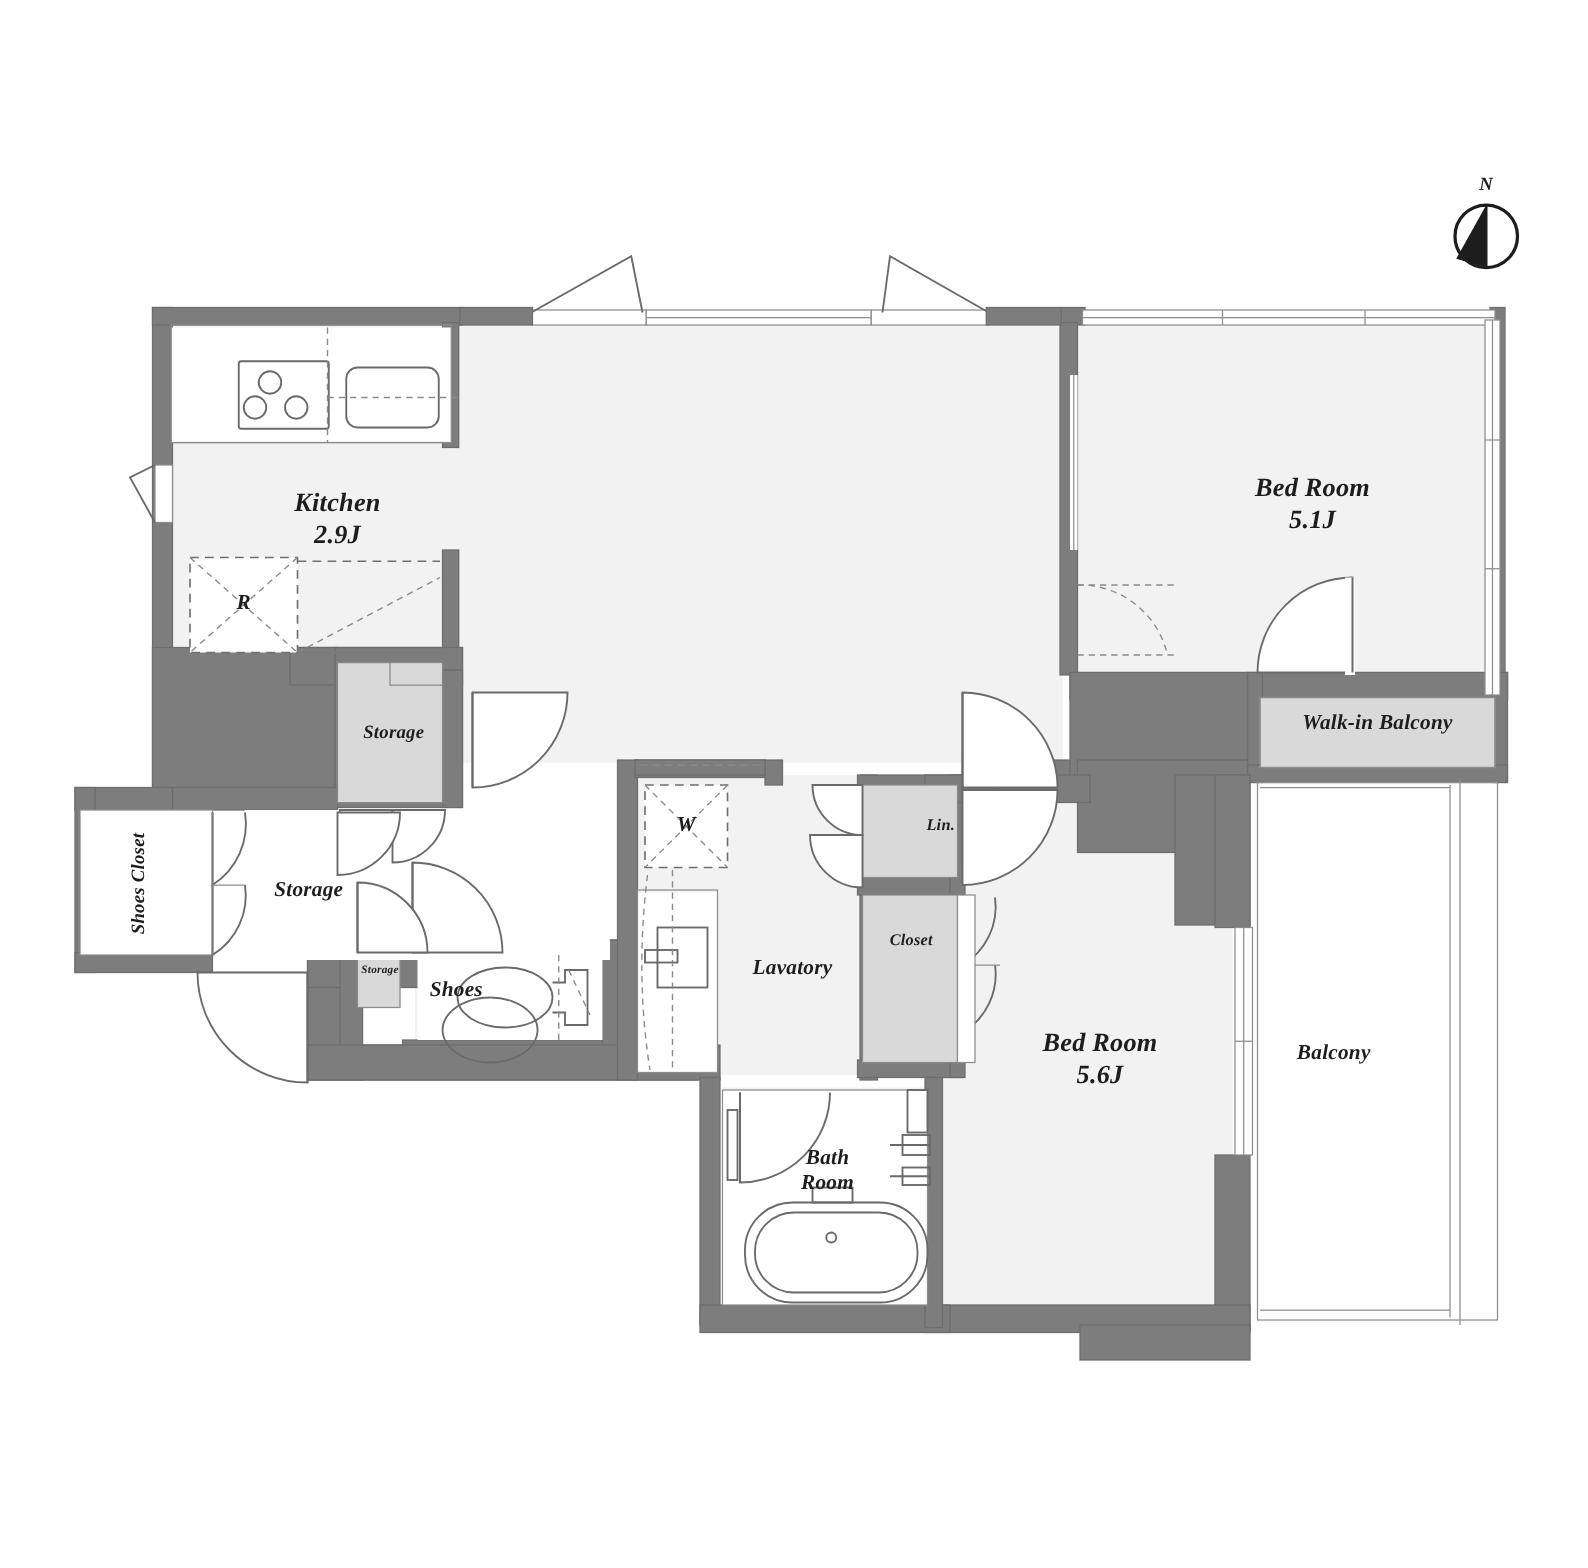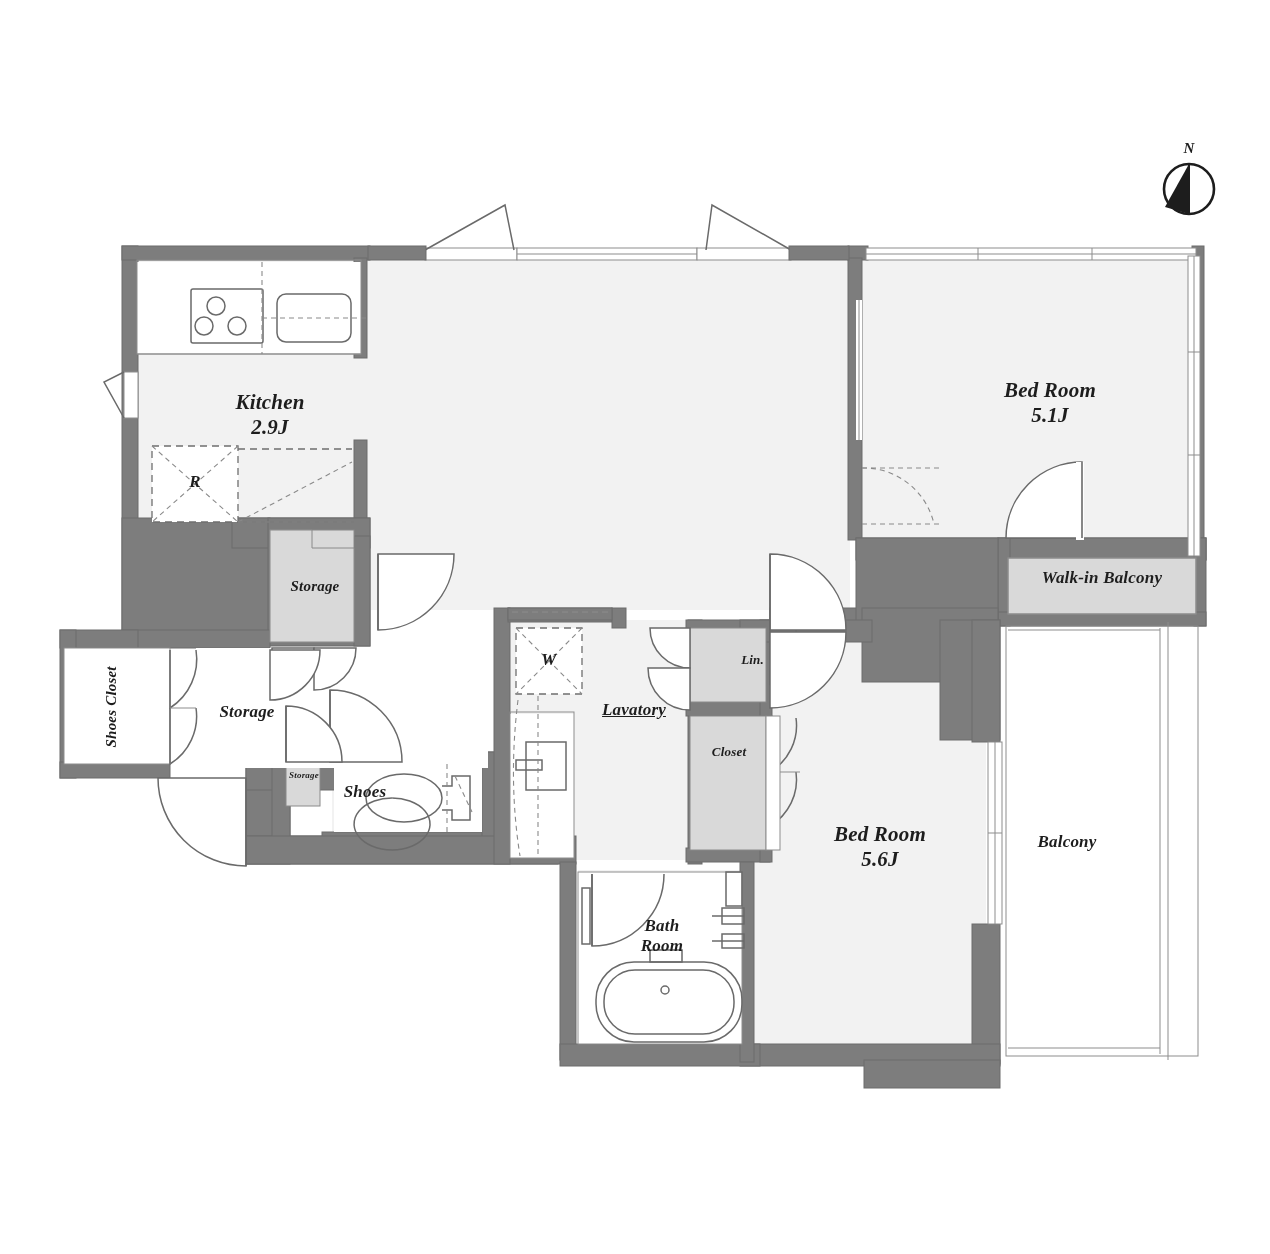--- a/index.html
+++ b/index.html
@@ -385,21 +385,21 @@
 <div class="lbl mid" style="left:172px;top:702px;width:150px;">Storage</div>
 
 <div class="lbl sm rot" style="left:52px;top:698px;width:120px;">Shoes Closet</div>
 
 <div class="lbl sm" style="left:272px;top:578px;width:86px;">Storage</div>
 
 <div class="lbl xxs" style="left:285px;top:770px;width:38px;">Storage</div>
 
 <div class="lbl mid" style="left:332px;top:782px;width:66px;">Shoes</div>
 
-<div class="lbl mid" style="left:582px;top:700px;width:104px;text-decoration:underline;">Lavatory</div>
+<div class="lbl mid" style="left:582px;top:764px;width:104px;">Lavatory</div>
 
 <div class="lbl xs" style="left:694px;top:652px;width:70px;text-align:right;">Lin.</div>
 
 <div class="lbl xs" style="left:690px;top:744px;width:78px;">Closet</div>
 
 <div class="lbl mid" style="left:622px;top:888px;width:80px;margin-top:28px;">Bath
 Room</div>
 
 <div class="lbl mid plainR" style="left:180px;top:472px;width:30px;">R</div>
 

